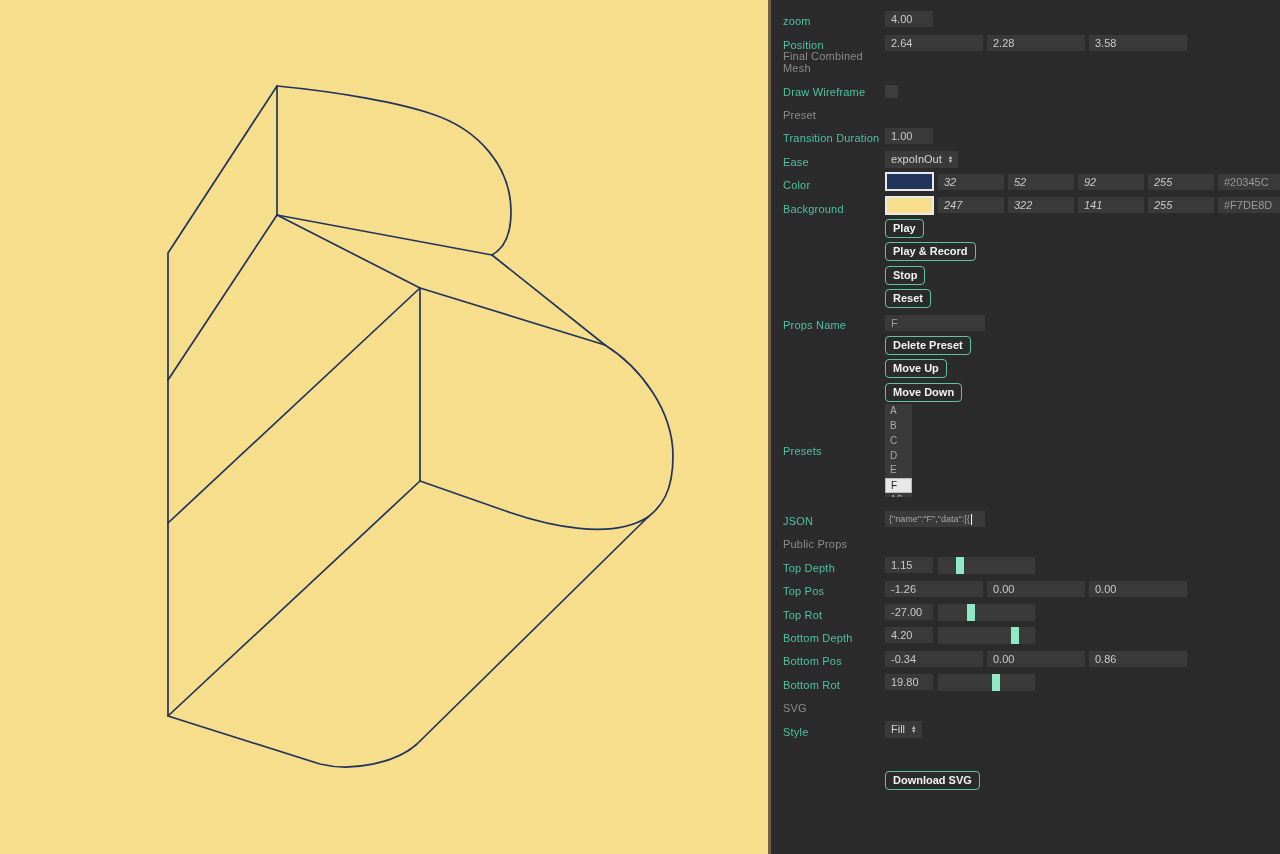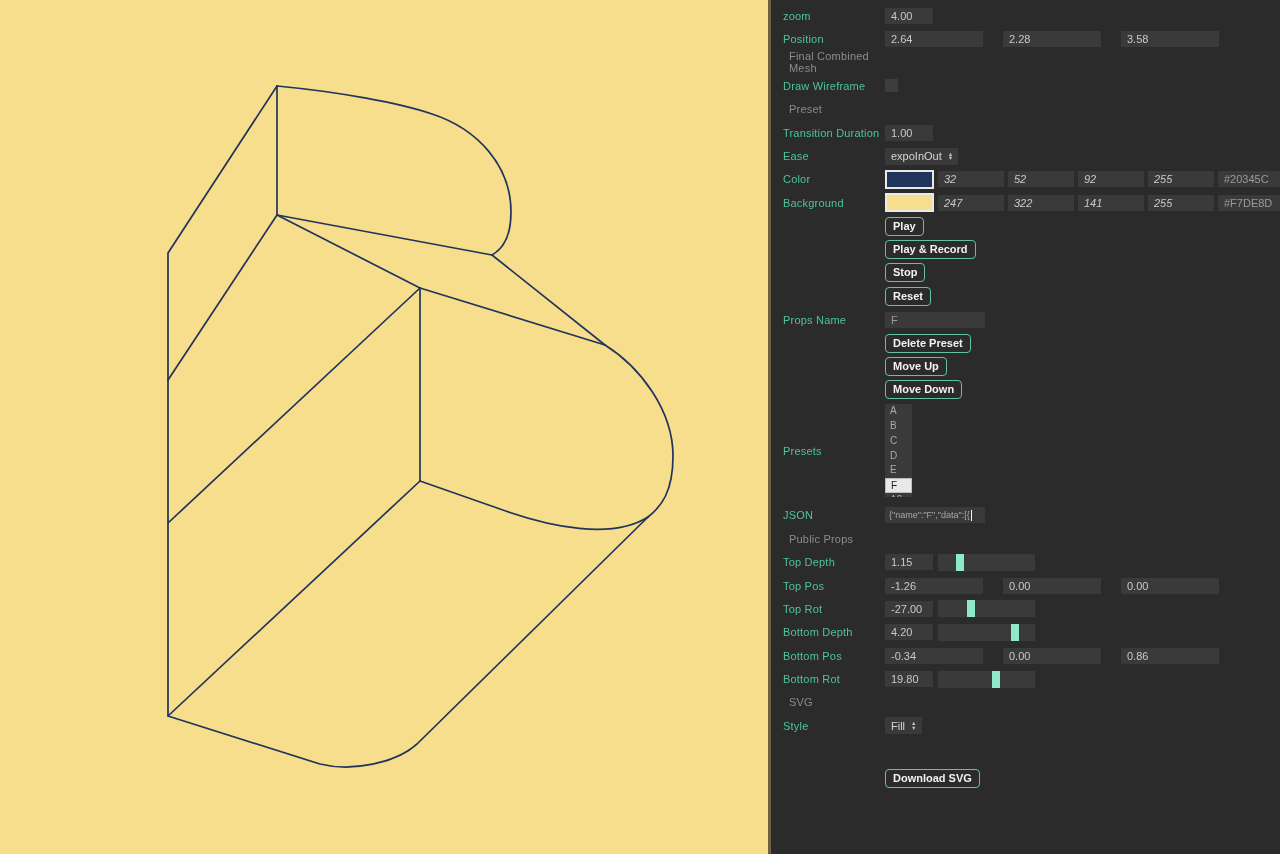--- a/index.html
+++ b/index.html
@@ -21,40 +21,40 @@
   .panel{
     position:absolute;left:768px;top:0;width:512px;height:854px;
     background:#2b2b2b;
     border-left:3px solid #6d6140;
     box-sizing:border-box;
     color:#cccccc;
     font-size:11px;
     padding:4px 0 0 12px;
   }
   .row{
-    display:flex;align-items:center;
+    display:flex;align-items:flex-end;
     height:23.4px;
   }
   .row-label{
     width:102px;flex:0 0 102px;
     color:#4cc3a0;
     letter-spacing:.2px;
   }
-  .section-label{color:#8c8c8c;margin-left:6px;}
+  .section-label{color:#8c8c8c;}
   .ctrl{display:flex;align-items:center;flex:1;min-width:0;}
 
   .num-input{
     background:#3a3a3a;color:#c9c9c9;
     height:16px;line-height:16px;
     padding:0 0 0 6px;box-sizing:border-box;
     font-size:11px;
     overflow:hidden;white-space:nowrap;
   }
   .w-small{width:48px;}
-  .w-vec{width:98px;margin-right:20px;}
+  .w-vec{width:98px;margin-right:4px;}
   .w-rgba{width:66px;margin-right:4px;font-style:italic;}
   .w-hex{flex:1;color:#9a9a9a;}
   .dim{color:#9a9a9a;}
 
   .checkbox{
     width:13px;height:13px;background:#3d3d3d;
   }
 
   .selectbox{
     background:#3a3a3a;height:17px;

